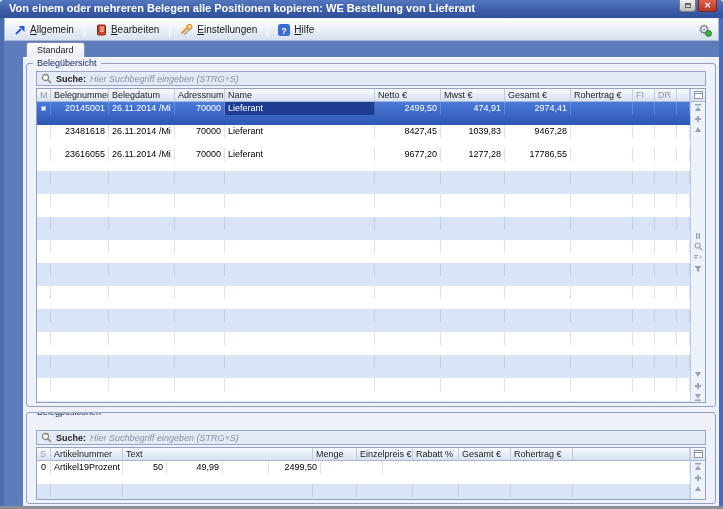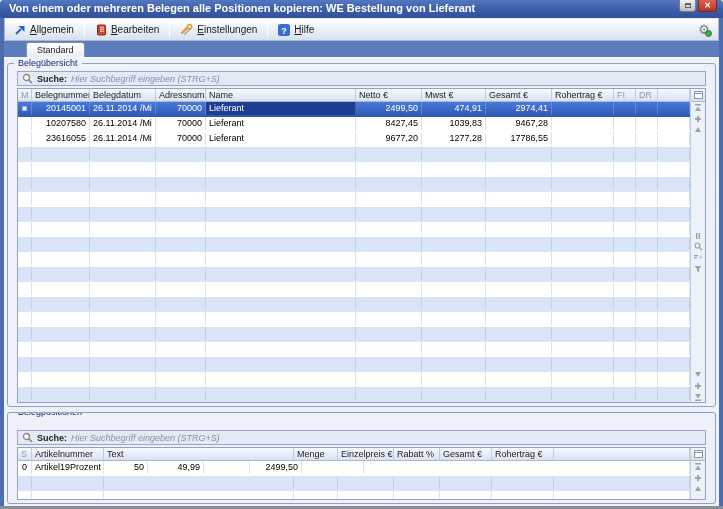--- a/index.html
+++ b/index.html
@@ -44,21 +44,21 @@
   .gear { position:relative; font-size:13px; color:#7a7f87; line-height:1; }
   .gear::after { content:""; position:absolute; right:-2px; bottom:-1px; width:5px; height:5px; background:#3fae3f; border-radius:50%; border:1px solid #2c7d2c; }
   
   .tabstrip { height:16px; flex:none; background:#5d7cbb; display:flex; align-items:flex-end; padding-left:22px; }
   .tab {
     height:15px; padding:0 10px; font-size:9px; line-height:15px; color:#222;
     background:linear-gradient(#ffffff,#e9edf6); border:1px solid #8090b4; border-bottom:none;
     border-radius:3px 3px 0 0;
   }
   
-  .content { flex:1; min-height:0; background:#eef1f9; padding:2px 3px 2px; display:flex; flex-direction:column; border-top:1px solid #f8fafd; }
+  .content { flex:1; min-height:0; background:#eef1f9; padding:2px 3px 2px; display:flex; flex-direction:column; border-top:1px solid #f8fafd;margin-left:19px; }
   .groupbox { position:relative; border:1px solid #94a0bd; border-radius:3px; padding:7px 9px 3px; }
   .groupbox .legend {
     position:absolute; top:-6px; left:6px; padding:0 4px; font-size:9px; color:#1b2a66;
     background:#eef1f9; line-height:11px; white-space:nowrap;
   }
   .gb-overview { flex:none; height:344px; margin-top:3px; display:flex; flex-direction:column; }
   .gb-positions { flex:1; min-height:0; margin-top:5px; padding-top:17px; display:flex; flex-direction:column; overflow:hidden; }
   
   .searchbar {
     flex:none; height:15px; display:flex; align-items:center; gap:4px; padding:0 4px;
@@ -72,21 +72,21 @@
   .grid-header { flex:none; display:flex; }
   .hcell {
     flex:none; height:13px; line-height:12px; font-size:9px; padding:0 3px;
     background:linear-gradient(#f7f9fd,#e7edf8 55%,#d7e1f1);
     border-right:1px solid #c0cce2; border-bottom:1px solid #a9b7d1;
     color:#1c1c1c; white-space:nowrap; overflow:hidden;
   }
   .hcell.dim { color:#8d96ab; }
   .hcell.hfill { flex:1; }
   .grid-body { flex:1; min-height:0; overflow:hidden; display:flex; flex-direction:column; }
-  .grow { flex:none; height:15px; display:flex; background:#fff; }
+  .grow { flex:none; height:23px; display:flex; background:#fff; }
   .grow.stripe { background:#d9e5f6; }
   .grow.selected { background:linear-gradient(#4a79d9,#2d57b2); color:#fff; }
   .cell {
     flex:none; height:13px; line-height:13px; font-size:9px; padding:0 3px;
     border-right:1px solid rgba(130,155,200,.28);
     white-space:nowrap; overflow:hidden;
   }
   .grow.selected .cell { border-right-color:rgba(255,255,255,.18); }
   .cell.cfill { flex:1; }
   .cell.al { text-align:left; } .cell.ar { text-align:right; } .cell.ac { text-align:center; }
@@ -209,21 +209,21 @@
                   <div class="cell ar" style="width: 66px;">2499,50</div>
                   <div class="cell ar" style="width: 64px;">474,91</div>
                   <div class="cell ar" style="width: 66px;">2974,41</div>
                   <div class="cell ar" style="width: 62px;"></div>
                   <div class="cell ac" style="width: 22px;"></div>
                   <div class="cell ac" style="width: 22px;"></div>
                   <div class="cell cfill"></div>
                 </div>
                 <div class="grow">
                   <div class="cell ac" style="width: 14px;"></div>
-                  <div class="cell ar" style="width: 58px;">10207580</div>
+                  <div class="cell ar" style="width: 58px;">23481618</div>
                   <div class="cell al" style="width: 66px;">26.11.2014 /Mi</div>
                   <div class="cell ar" style="width: 50px;">70000</div>
                   <div class="cell al" style="width: 150px;">Lieferant</div>
                   <div class="cell ar" style="width: 66px;">8427,45</div>
                   <div class="cell ar" style="width: 64px;">1039,83</div>
                   <div class="cell ar" style="width: 66px;">9467,28</div>
                   <div class="cell ar" style="width: 62px;"></div>
                   <div class="cell ac" style="width: 22px;"></div>
                   <div class="cell ac" style="width: 22px;"></div>
                   <div class="cell cfill"></div>

